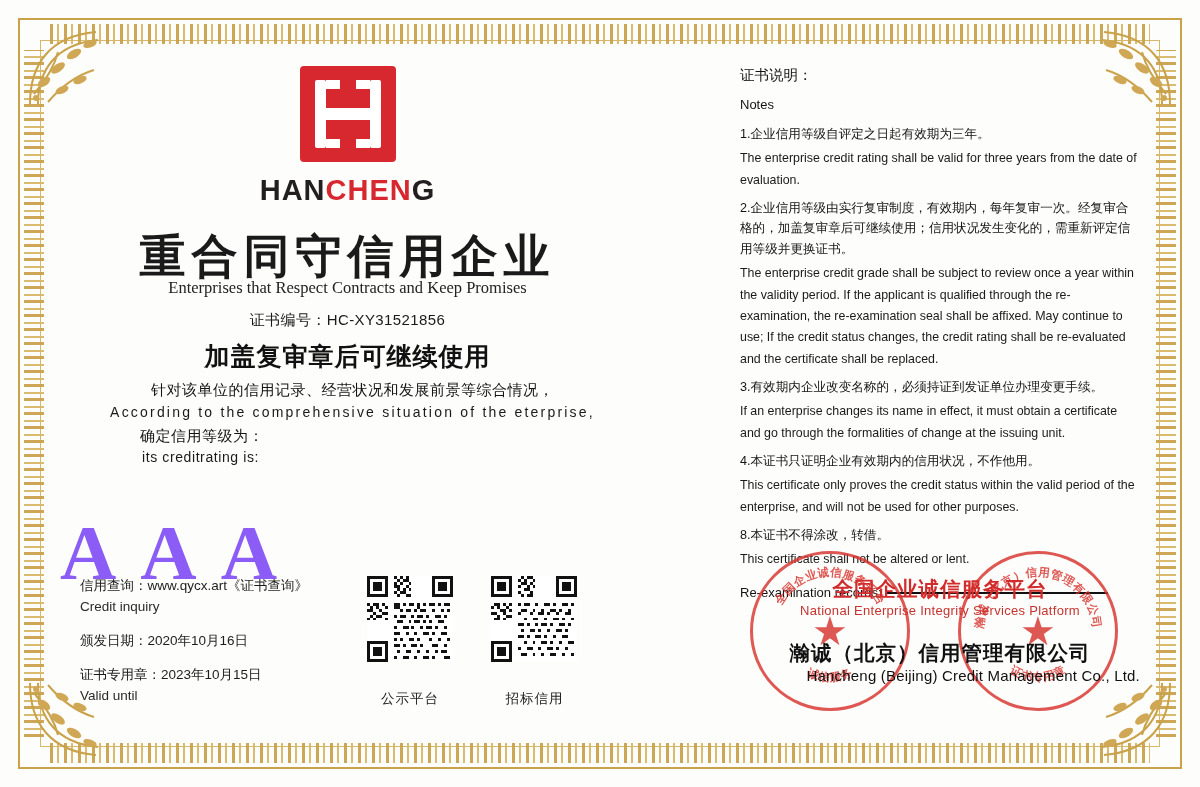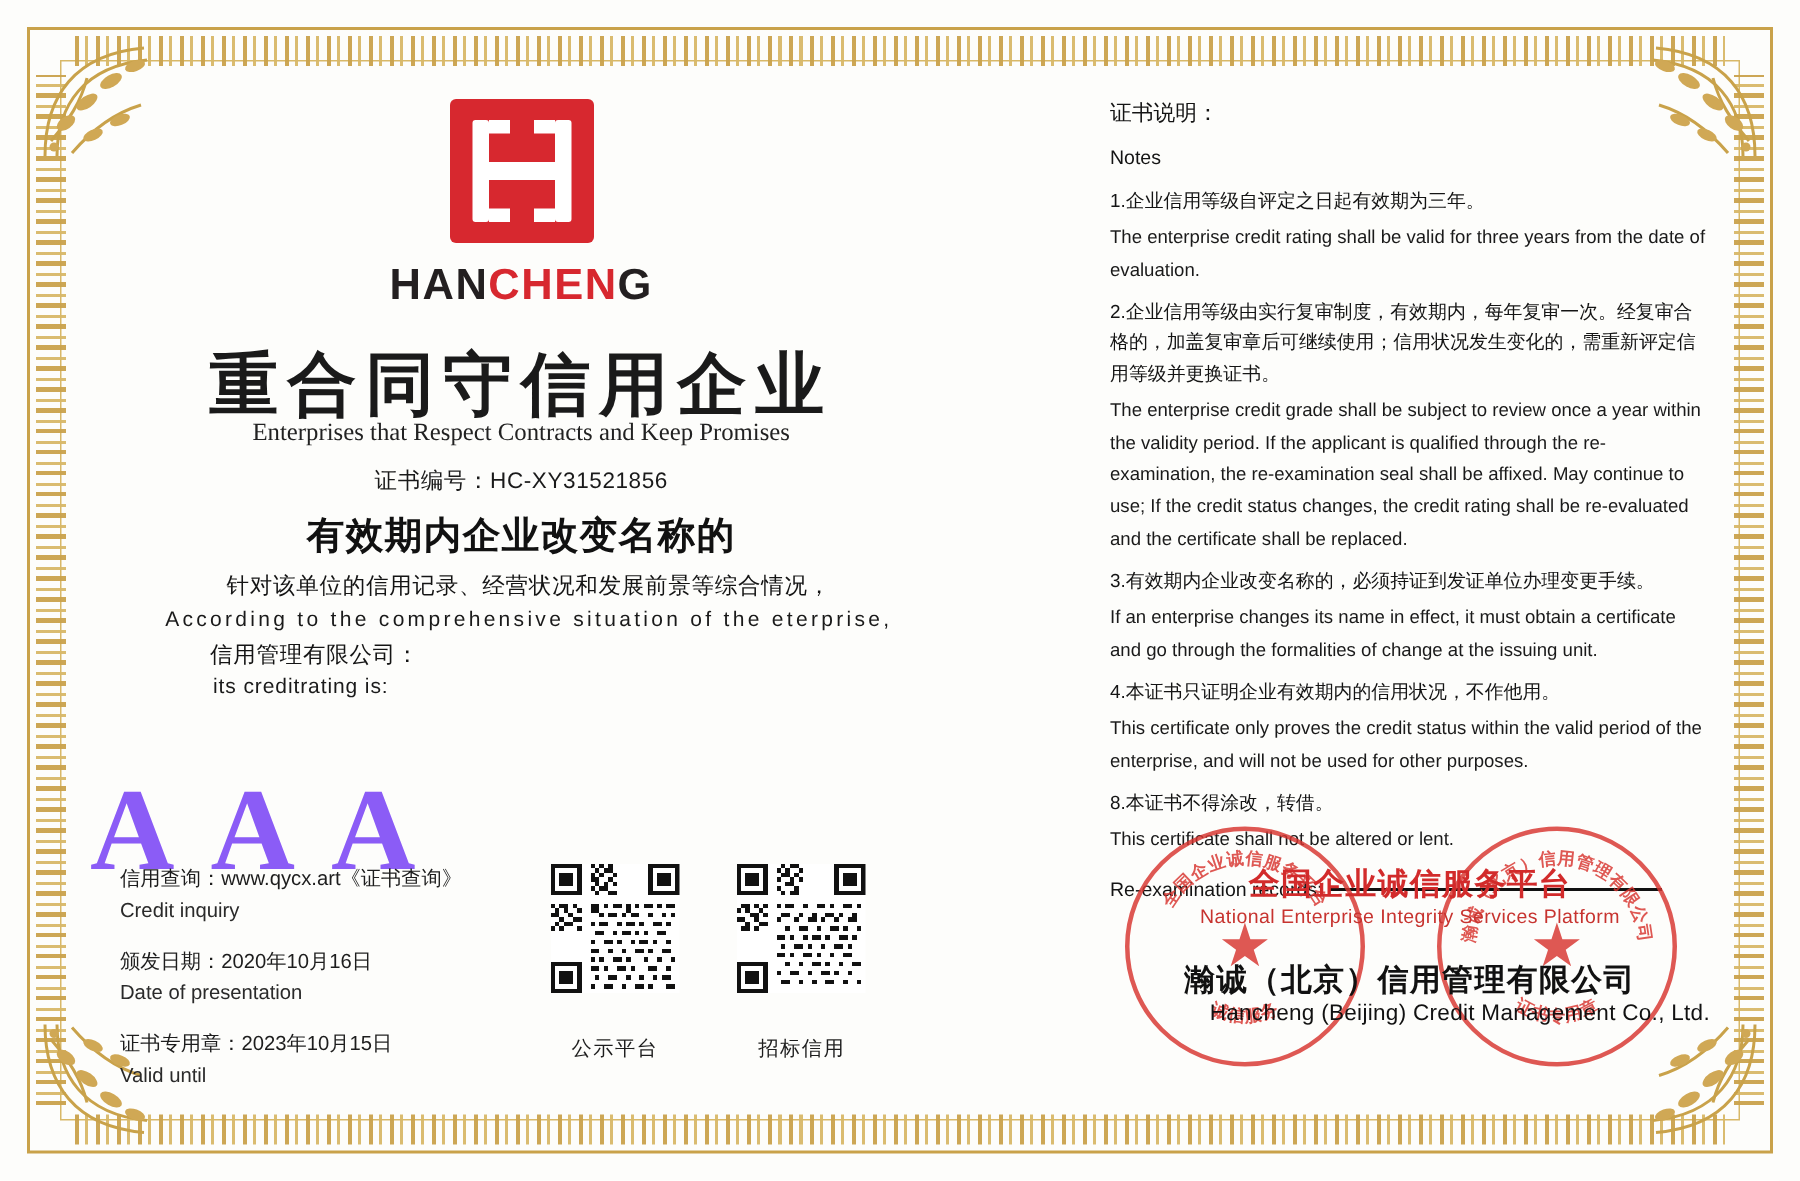--- a/index.html
+++ b/index.html
@@ -480,39 +480,38 @@
         <div class="logo-text"><span class="dark">HAN</span><span class="red">CHEN</span><span class="dark">G</span></div>
       </div>
 
       <div class="title-cn">重合同守信用企业</div>
       <div class="title-en">Enterprises that Respect Contracts and Keep Promises</div>
 
       <div class="cert-no">
         <span>证书编号：</span><span>HC-XY31521856</span>
       </div>
 
-      <div class="company">有效期内企业改变名称的</div>
+      <div class="company">加盖复审章后可继续使用</div>
 
       <div class="statement">
         <div class="st-line-cn">针对该单位的信用记录、经营状况和发展前景等综合情况，</div>
         <div class="st-line-en">According to the comprehensive situation of the eterprise,</div>
-        <div class="st-line-cn2">信用管理有限公司：</div>
+        <div class="st-line-cn2">确定信用等级为：</div>
         <div class="st-line-en2">its creditrating is:</div>
       </div>
 
       <div class="grade">AAA</div>
 
       <div class="info">
         <div class="row">
           <div>信用查询：www.qycx.art《证书查询》</div>
           <div class="en">Credit inquiry</div>
         </div>
         <div class="row">
           <div>颁发日期：2020年10月16日</div>
-          <div class="en">Date of presentation</div>
         </div>
         <div class="row">
           <div>证书专用章：2023年10月15日</div>
           <div class="en">Valid until</div>
         </div>
       </div>
 
       <div class="qr-area">
         <div class="qr-block">
           <svg class="qr-img" viewBox="0 0 29 29" shape-rendering="crispEdges">

